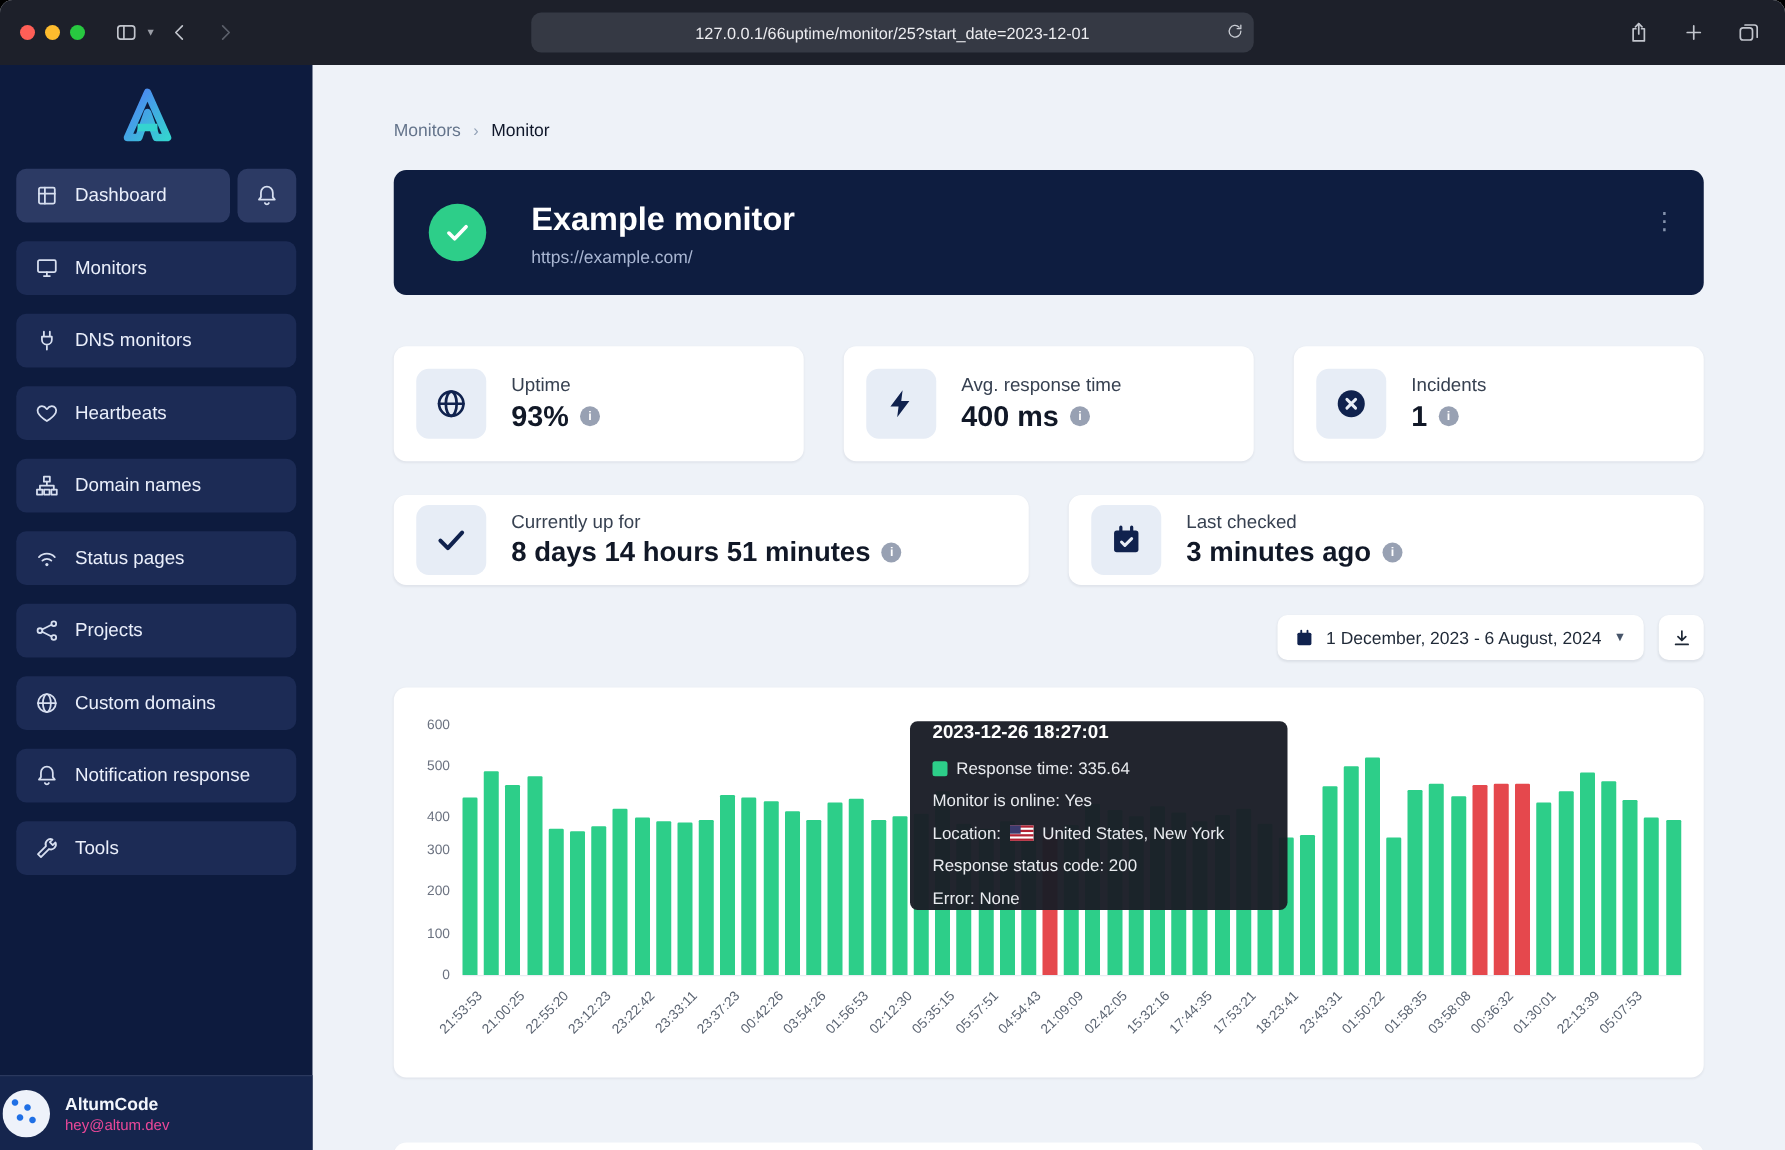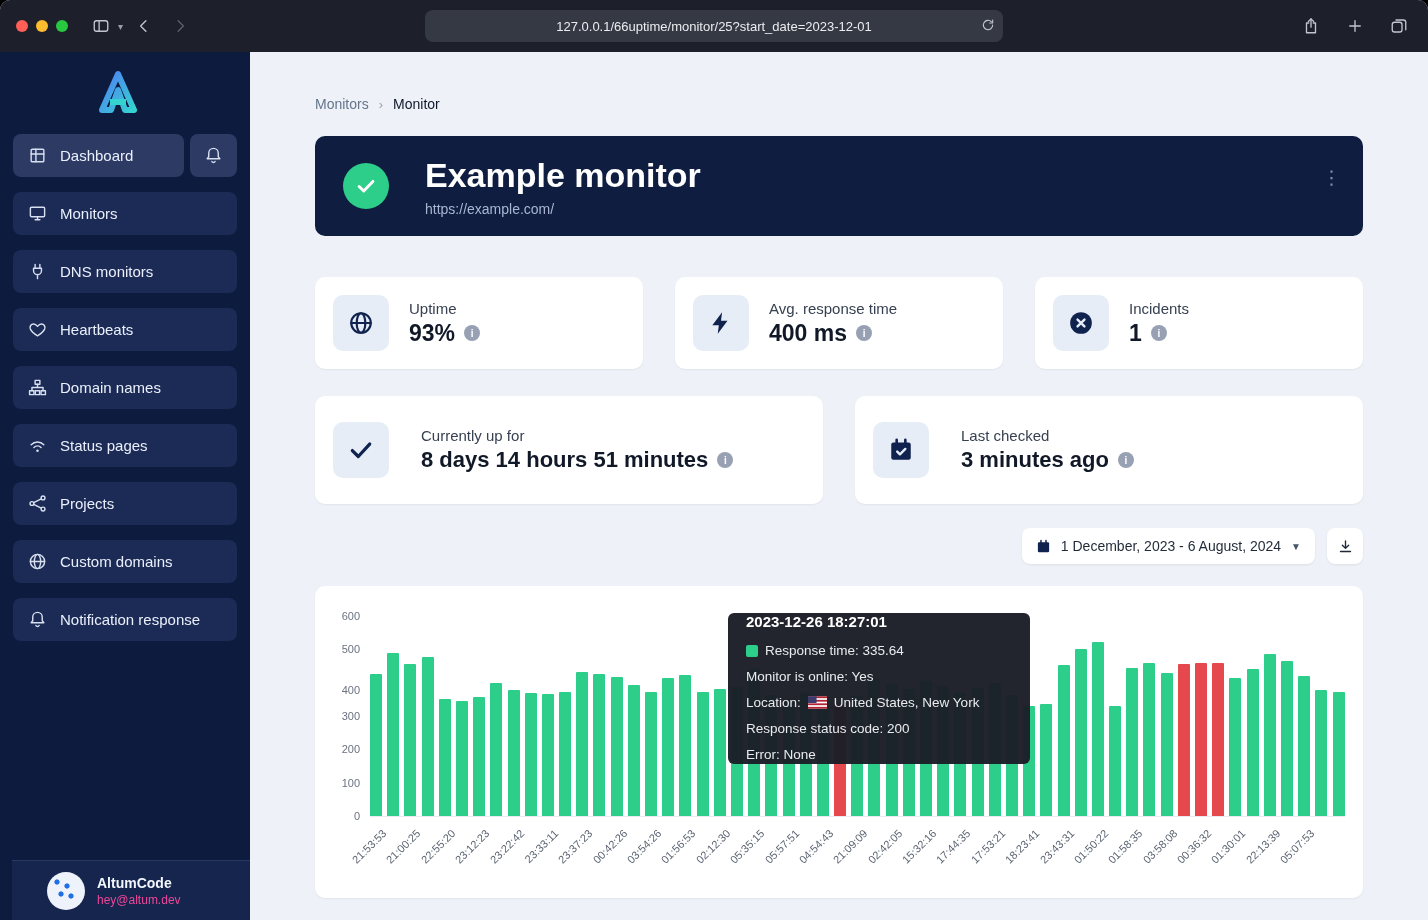--- a/index.html
+++ b/index.html
@@ -28,50 +28,50 @@
   .sidebar { width: 250px; background: #0d1b3e; flex-shrink: 0; position: relative; color: #e9eef8; }
   .logo-wrap { padding: 16px 0 14px 92px; }
   .logo-wrap svg { width: 52px; height: 48px; }
   .nav { padding: 0 13px; text-align: right; }
   .nav-row { display: flex; gap: 6px; margin-bottom: 15px; }
   .nav-item { display: flex; align-items: center; gap: 13px; height: 43px; padding: 0 15px; border-radius: 8px; background: #1c2b55; font-size: 15px; color: #eaeffb; cursor: pointer; flex: 1; }
   .nav-item.active, .bell-btn { background: #2c3a64; }
   .bell-btn { width: 47px; height: 43px; border-radius: 8px; display: flex; align-items: center; justify-content: center; flex: none; cursor: pointer; }
   .nav-icon { width: 19px; height: 19px; display: inline-flex; color: #d7dff0; flex: none; }
   .nav-icon svg { width: 19px; height: 19px; }
-  .side-footer { position: absolute; bottom: 0; left: 12px; right: 0; height: 60px; background: #15254d; border-top: 1px solid rgba(255,255,255,.09); display: flex; align-items: center; gap: 12px; padding: 0 35px; }
+  .side-footer { position: absolute; bottom: 0; left: 0; right: 0; height: 60px; background: #15254d; border-top: 1px solid rgba(255,255,255,.09); display: flex; align-items: center; gap: 12px; padding: 0 2px; }
   .avatar { width: 38px; height: 38px; border-radius: 50%; background: radial-gradient(circle at 10px 10px, #1f6fe5 2.2px, transparent 3px), radial-gradient(circle at 20px 14px, #1f6fe5 2.2px, transparent 3px), radial-gradient(circle at 14px 22px, #1f6fe5 2.2px, transparent 3px), radial-gradient(circle at 24px 24px, #1f6fe5 2.2px, transparent 3px), #eef2fa; flex: none; }
   .sf-name { font-size: 14px; font-weight: bold; color: #f3f6fd; }
   .sf-email { font-size: 12px; color: #ec4899; margin-top: 2px; }
 
   
   .main { flex: 1; padding: 0 65px; position: relative; overflow: hidden; }
   .breadcrumb { margin-top: 44px; font-size: 14px; display: flex; align-items: center; gap: 10px; }
   .bc-link { color: #64748b; cursor: pointer; }
   .bc-sep { color: #94a3b8; font-size: 13px; }
   .bc-current { color: #0f172a; font-weight: 500; }
 
   .hero { margin-top: 24px; height: 100px; background: #0e1d40; border-radius: 10px; display: flex; align-items: center; padding: 0 28px; position: relative; }
   .hero-check { width: 46px; height: 46px; border-radius: 50%; background: #2dce89; display: flex; align-items: center; justify-content: center; margin-right: 36px; flex: none; }
   .hero-check svg { width: 22px; height: 22px; }
-  .hero-title { font-size: 34px; font-weight: bold; color: #fff; }
+  .hero-title { font-size: 26px; font-weight: bold; color: #fff; }
   .hero-url { font-size: 14px; color: #a9b6d2; margin-top: 6px; }
   .hero-menu { position: absolute; right: 22px; top: 32px; color: #8593ad; font-size: 19px; letter-spacing: 0; cursor: pointer; line-height: 1; }
 
   .stats-row { margin-top: 41px; display: flex; gap: 32px; }
   .card { background: #fff; border-radius: 10px; box-shadow: 0 1px 2px rgba(16,24,40,.06); }
   .stat-card { flex: 1; height: 92px; display: flex; align-items: center; gap: 20px; padding: 0 18px; }
   .tile { width: 56px; height: 56px; border-radius: 10px; background: #e7edf6; color: #10224e; display: flex; align-items: center; justify-content: center; flex: none; }
   .tile svg { width: 26px; height: 26px; }
   .stat-label { font-size: 15px; color: #374151; }
   .stat-value { font-size: 23px; font-weight: bold; color: #111827; margin-top: 3px; display: flex; align-items: center; gap: 9px; }
   .info-dot { width: 16px; height: 16px; border-radius: 50%; background: #98a1b3; color: #fff; font-size: 10px; font-weight: bold; display: inline-flex; align-items: center; justify-content: center; font-style: normal; }
 
   .info-row { margin-top: 27px; display: flex; gap: 32px; }
-  .info-card { flex: 1; height: 108px; display: flex; align-items: center; gap: 32px; padding: 0 18px; }
+  .info-card { flex: 1; height: 72px; display: flex; align-items: center; gap: 20px; padding: 0 18px; }
 
   .date-row { margin-top: 24px; display: flex; justify-content: flex-end; gap: 12px; align-items: center; }
   .date-pill { height: 36px; background: #fff; border-radius: 8px; box-shadow: 0 1px 2px rgba(16,24,40,.08); display: flex; align-items: center; gap: 10px; padding: 0 14px; font-size: 14px; color: #1f2937; cursor: pointer; }
   .date-pill svg { width: 15px; height: 15px; color: #10224e; }
   .caret { font-size: 10px; color: #475569; }
   .dl-btn { width: 36px; height: 36px; background: #fff; border-radius: 8px; box-shadow: 0 1px 2px rgba(16,24,40,.08); display: flex; align-items: center; justify-content: center; color: #1f2937; cursor: pointer; }
   .dl-btn svg { width: 15px; height: 15px; }
 
   
   .chart-card { margin-top: 22px; height: 312px; position: relative; padding: 30px 18px 0 55px; }
@@ -275,20 +275,30 @@
         </div>
         <div class="nav-row">
           <div class="nav-item">
             <span class="nav-icon">
                 <svg class="ico" viewBox="0 0 24 24">
                   <path d="M12 3a6 6 0 0 0-6 6v4.5L4 16h16l-2-2.5V9a6 6 0 0 0-6-6z"></path>
                   <path d="M10 19.5a2.2 2.2 0 0 0 4 0"></path>
                 </svg>
               </span>
             <span>Notification response</span>
+          </div>
+        </div>
+        <div class="nav-row">
+          <div class="nav-item">
+            <span class="nav-icon">
+                <svg class="ico" viewBox="0 0 24 24">
+                  <path d="M20.7 6.3a5 5 0 0 1-6.6 6.6L6 21l-3-3 8.1-8.1a5 5 0 0 1 6.6-6.6l-2.7 2.7 2.9 2.9 2.8-2.6z"></path>
+                </svg>
+              </span>
+            <span>Tools</span>
           </div>
         </div>
       </nav>
 
       <div class="side-footer">
         <div class="avatar"></div>
         <div>
           <div class="sf-name">AltumCode</div>
           <div class="sf-email">hey@altum.dev</div>
         </div>

